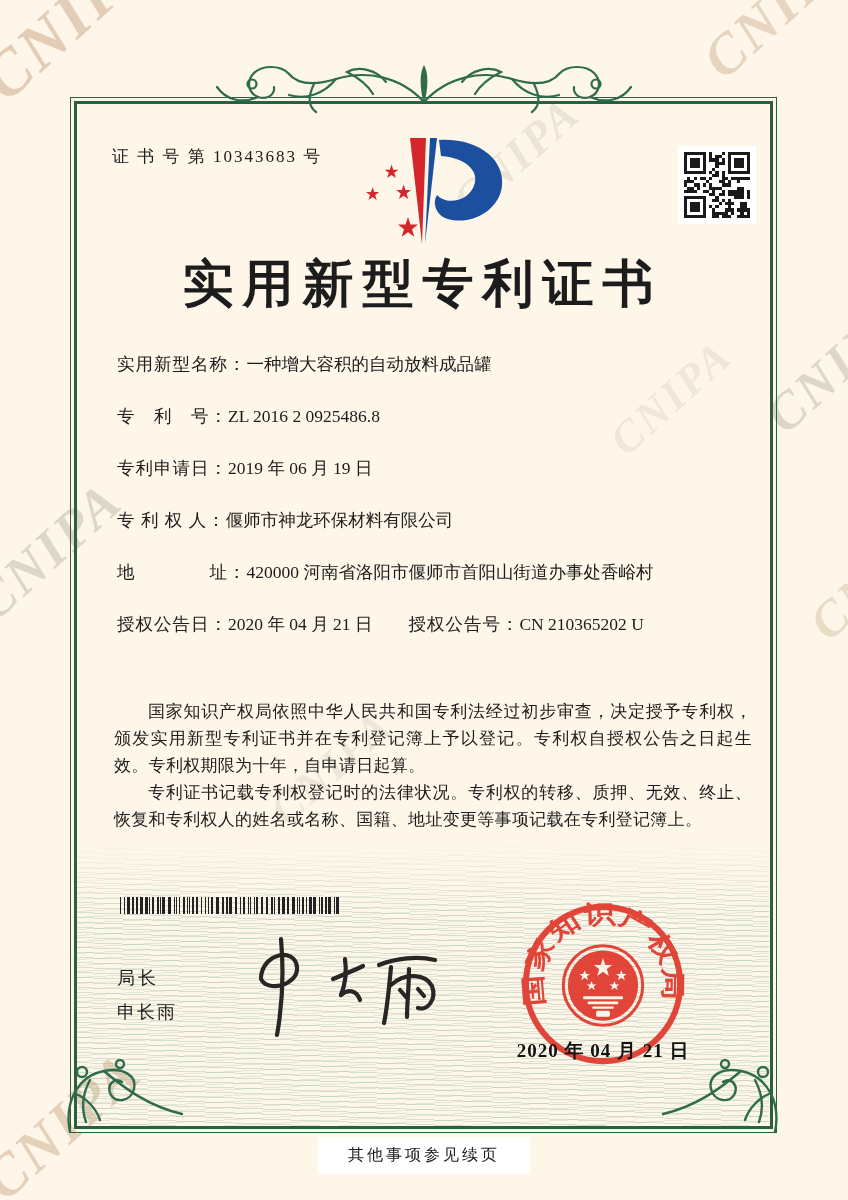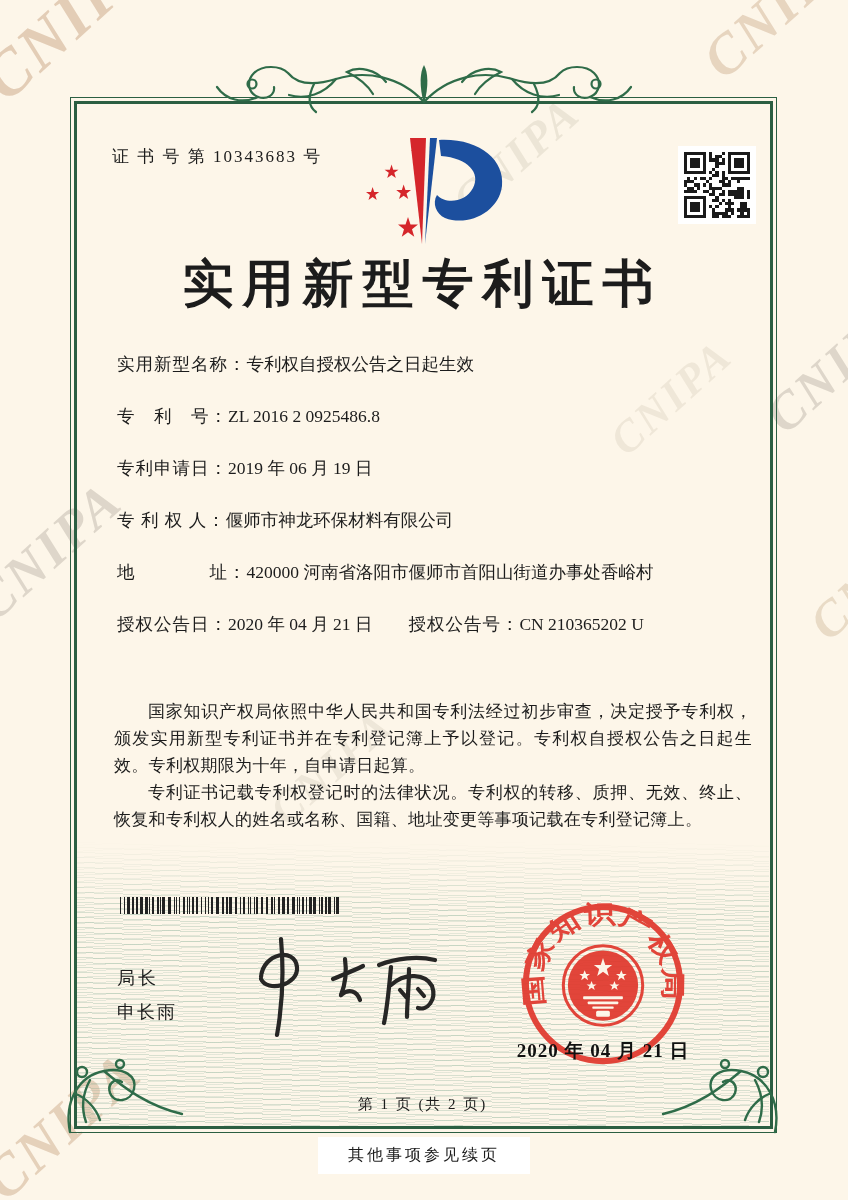--- a/index.html
+++ b/index.html
@@ -270,21 +270,21 @@
         <rect x="17" y="20" width="1" height="1"></rect>
         <rect x="18" y="20" width="1" height="1"></rect>
         <rect x="19" y="20" width="1" height="1"></rect>
         <rect x="20" y="20" width="1" height="1"></rect>
       </g>
   </svg>
 
   <div class="title">实用新型专利证书</div>
 
   <div class="fields">
-    <div class="frow"><span class="lab">实用新型名称：</span><span>专利权自授权公告之日起生效</span></div>
+    <div class="frow"><span class="lab">实用新型名称：</span><span>一种增大容积的自动放料成品罐</span></div>
     <div class="frow"><span class="lab">专　利　号：</span><span>ZL 2016 2 0925486.8</span></div>
     <div class="frow"><span class="lab">专利申请日：</span><span>2019 年 06 月 19 日</span></div>
     <div class="frow"><span class="lab">专 利 权 人：</span><span>偃师市神龙环保材料有限公司</span></div>
     <div class="frow"><span class="lab">地　　　　址：</span><span>420000 河南省洛阳市偃师市首阳山街道办事处香峪村</span></div>
     <div class="frow grant">
       <span><span class="lab">授权公告日：</span><span>2020 年 04 月 21 日</span></span>
       <span class="pair2"><span class="lab">授权公告号：</span><span>CN 210365202 U</span></span>
     </div>
   </div>
 
@@ -393,18 +393,17 @@
           <rect x="84" y="126" width="52" height="4" rx="1"></rect>
           <rect x="90" y="133" width="40" height="3.4" rx="1"></rect>
           <rect x="96" y="139.5" width="28" height="3" rx="1"></rect>
           <rect x="101" y="145" width="18" height="8" rx="2"></rect>
         </g>
       </g>
     </g>
   </svg>
   <div class="seal-date">2020 年 04 月 21 日</div>
 
-  <div class="page-no">第 1 页 (共 2 页)</div>
   <div class="continuation">
     <span>其他事项参见续页</span>
   </div>
 
 </div>
 
 </body></html>

